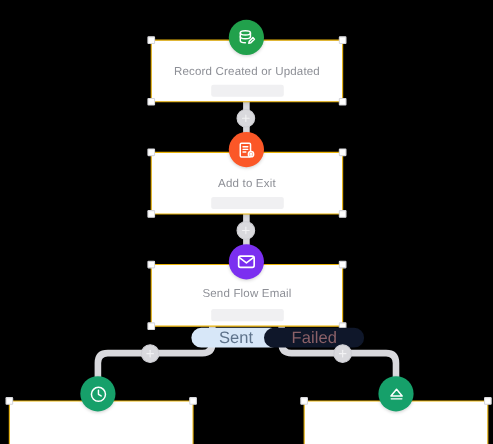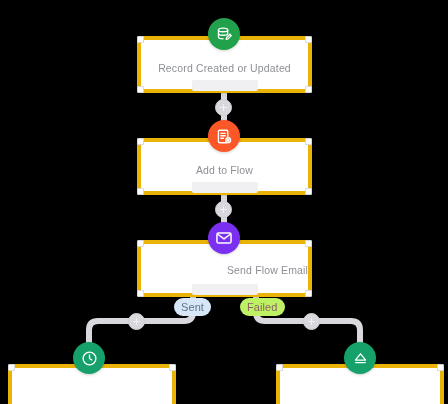--- a/index.html
+++ b/index.html
@@ -32,21 +32,21 @@
     width: 448px;
     height: 404px;
     pointer-events: none;
     z-index: 1;
   }
 
   
   .node-card {
     position: absolute;
     background: #ffffff;
-    border: 4px solid #eab308;
+    border: 1px solid #eab308;
     border-radius: 4px;
     box-shadow: 0 1px 3px rgba(0,0,0,0.10), 0 0 0 0.5px rgba(0,0,0,0.03);
     z-index: 3;
   }
 
   .node-title {
     position: absolute;
     left: 0; right: 0;
     text-align: center;
     font-size: 10.5px;
@@ -90,36 +90,36 @@
     justify-content: center;
     z-index: 5;
     box-shadow: 0 1px 3px rgba(0,0,0,0.18);
   }
   .node-icon svg { display: block; }
 
   
   .branch-pill {
     position: absolute;
     height: 18px;
-    padding: 0 7px;
+    padding: 0 25px;
     border-radius: 9px;
     display: flex;
     align-items: center;
     justify-content: center;
-    font-size: 11px;
+    font-size: 15px;
     letter-spacing: 0.1px;
     z-index: 6;
     white-space: nowrap;
   }
   .pill-sent {
     background: #d7e7f8;
     color: #5e738b;
   }
   .pill-failed {
-    background: #bef264;
+    background: #0f172a;
     color: #8b6168;
   }
 
   
   .add-btn {
     position: absolute;
     width: 17px;
     height: 17px;
     border-radius: 50%;
     background: #d9d9dd;
@@ -173,40 +173,40 @@
     </svg>
   </div>
 
   <div class="add-btn" style="left:215px; top:99px;"></div>
 
   <div class="node-card" style="left:137px; top:138px; width:175px; height:57px;">
     <span class="handle tl"></span>
     <span class="handle tr"></span>
     <span class="handle bl"></span>
     <span class="handle br"></span>
-    <div class="node-title" style="top:22px;">Add to Flow</div>
+    <div class="node-title" style="top:22px;">Add to Exit</div>
     <div class="node-placeholder" style="top:40px;"></div>
   </div>
   <div class="node-icon" style="left:208px; top:120px; background:#fb5727;">
     <svg width="17" height="17" viewBox="0 0 24 24" fill="none" stroke="#ffffff" stroke-width="1.9" stroke-linecap="round" stroke-linejoin="round">
       <path d="M5 3.2 h10 a1.6 1.6 0 0 1 1.6 1.6 v14.4 a1.6 1.6 0 0 1 -1.6 1.6 h-10 a1.6 1.6 0 0 1 -1.6 -1.6 v-14.4 a1.6 1.6 0 0 1 1.6 -1.6 z"></path>
       <path d="M7 7.5 h6 M7 11 h6 M7 14.5 h3.5"></path>
       <circle cx="17.2" cy="17.2" r="3.4" fill="#fb5727"></circle>
       <circle cx="17.2" cy="17.2" r="1.2"></circle>
     </svg>
   </div>
 
   <div class="add-btn" style="left:215px; top:201px;"></div>
 
   <div class="node-card" style="left:137px; top:240px; width:175px; height:57px;">
     <span class="handle tl"></span>
     <span class="handle tr"></span>
     <span class="handle bl"></span>
     <span class="handle br"></span>
-    <div class="node-title" style="top:20px;text-align:right;">Send Flow Email</div>
+    <div class="node-title" style="top:20px;">Send Flow Email</div>
     <div class="node-placeholder" style="top:40px;"></div>
   </div>
   <div class="node-icon" style="left:208px; top:222px; background:#7b2ff0;">
     <svg width="18" height="18" viewBox="0 0 24 24" fill="none" stroke="#ffffff" stroke-width="2" stroke-linecap="round" stroke-linejoin="round">
       <rect x="2.6" y="5.2" width="18.8" height="13.6" rx="2.2"></rect>
       <path d="M3.6 7 L12 13.2 L20.4 7"></path>
     </svg>
   </div>
 
   <div class="branch-pill pill-sent" style="left:174px; top:298px;">

